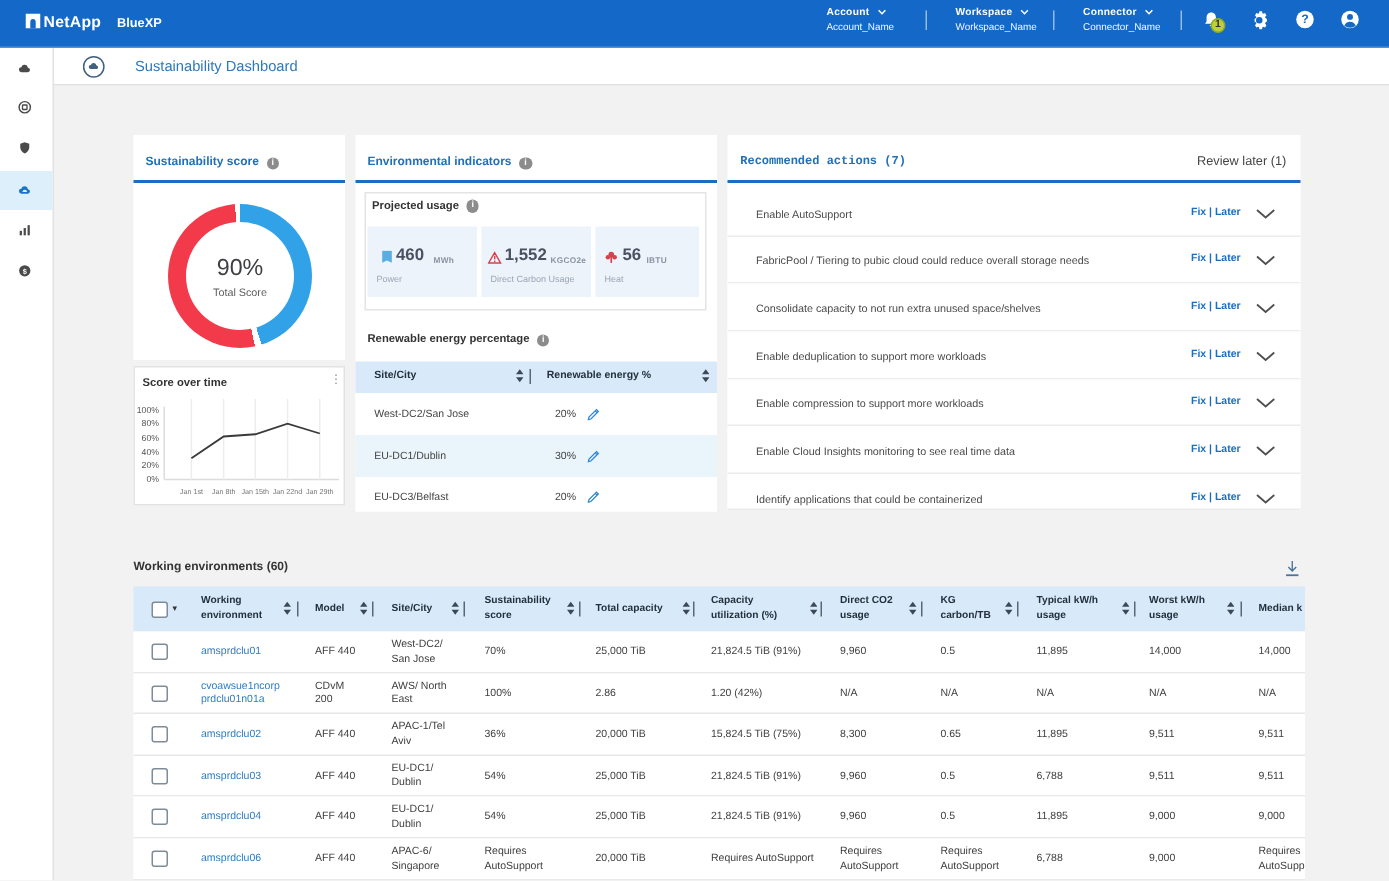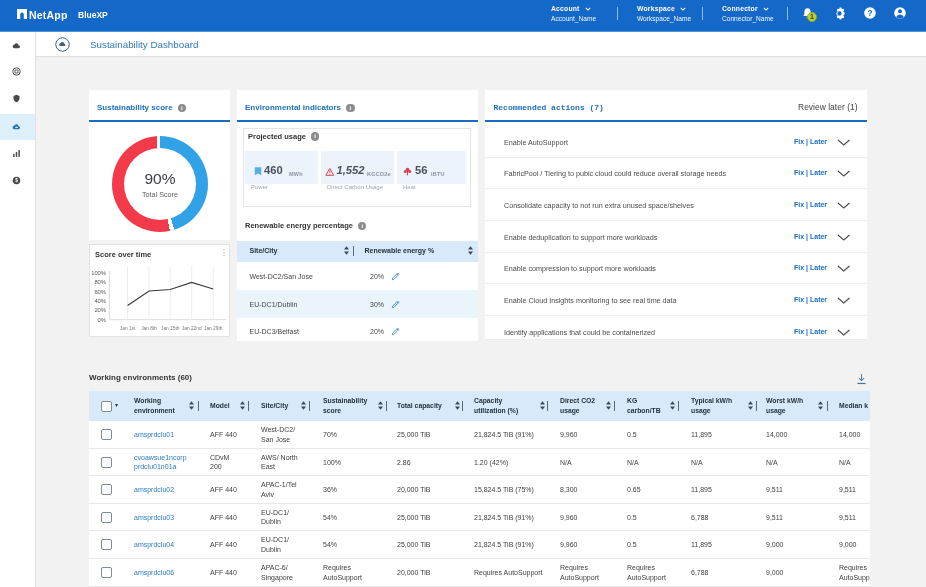--- a/index.html
+++ b/index.html
@@ -40,21 +40,21 @@
   
   #card1b { left:89px; top:244px; width:141px; height:93px; background:#fff; border:1px solid #e2e2e2; }
   #sot-title { left:95px; top:250px; font-size:7.5px; font-weight:bold; color:#333; }
   #sot-dots { left:220px; top:248px; font-size:8px; color:#888; }
   
   #card2 { left:237px; top:90px; width:241px; height:251px; }
   #card2 .card-title { position:absolute; left:8px; top:13px; }
   #card2 .blueline { position:absolute; left:0; top:30px; width:241px; }
   #projbox { left:243px; top:128px; width:228px; height:79px; background:#fff; border:1px solid #e4e4e4; }
   #proj-title { left:248px; top:131.5px; font-size:7.5px; font-weight:bold; color:#333; }
-  .stat { top:151px; height:33px; background:#edf3fa;text-align:center; }
+  .stat { top:151px; height:47px; background:#edf3fa;text-align:center; }
   .stat-num { position:absolute; top:13px; font-size:11.2px; color:#4a5160; font-weight:bold; }
   .stat-unit { position:absolute; top:19.5px; font-size:5.5px; color:#8a93a2; font-weight:bold; letter-spacing:0.2px; }
   .stat-lbl { position:absolute; left:6px; top:32.5px; font-size:6px; color:#9aa5b5; white-space:nowrap; }
   #renew-title { left:245px; top:221px; font-size:7.5px; font-weight:bold; color:#333; }
   #renew-head { left:237px; top:240.5px; width:241px; height:21px; background:#d8eaf9; }
   .rrow { left:237px; width:241px; background:#fff; }
   .rrow.alt { background:#eaf4fb; }
   .rcell1 { position:absolute; left:12.5px; font-size:7px; color:#444; }
   .rcell2 { position:absolute; left:133px; font-size:7px; color:#444; }
   
@@ -215,21 +215,21 @@
   <div class="stat-num" style="left:19px;">460</div>
   <div class="stat-unit" style="left:44px;">MWh</div>
   <div class="stat-lbl">Power</div>
 </div>
 <div class="abs stat" style="left:321px;width:73px;">
   <svg style="position:absolute;left:4px;top:16px;" width="9.5" height="9.5" viewBox="0 0 24 22">
       <path fill="none" stroke="#d6414d" stroke-width="2.4" d="M12 2.5 L22 20 L2 20 Z"></path>
       <rect x="11" y="8" width="2.4" height="6" fill="#d6414d"></rect>
       <rect x="11" y="16" width="2.4" height="2.4" fill="#d6414d"></rect>
     </svg>
-  <div class="stat-num" style="left:15.5px;font-style:italic;">1,552</div>
+  <div class="stat-num" style="left:15.5px;">1,552</div>
   <div class="stat-unit" style="left:46px;">KGCO2e</div>
   <div class="stat-lbl">Direct Carbon Usage</div>
 </div>
 <div class="abs stat" style="left:397px;width:69px;">
   <svg style="position:absolute;left:6px;top:16px;" width="9" height="9" viewBox="0 0 24 24">
       <circle cx="12" cy="7" r="5" fill="#d6414d"></circle>
       <circle cx="6" cy="12" r="4" fill="#d6414d"></circle>
       <circle cx="18" cy="12" r="4" fill="#d6414d"></circle>
       <rect x="10.5" y="10" width="3" height="12" fill="#d6414d"></rect>
     </svg>

